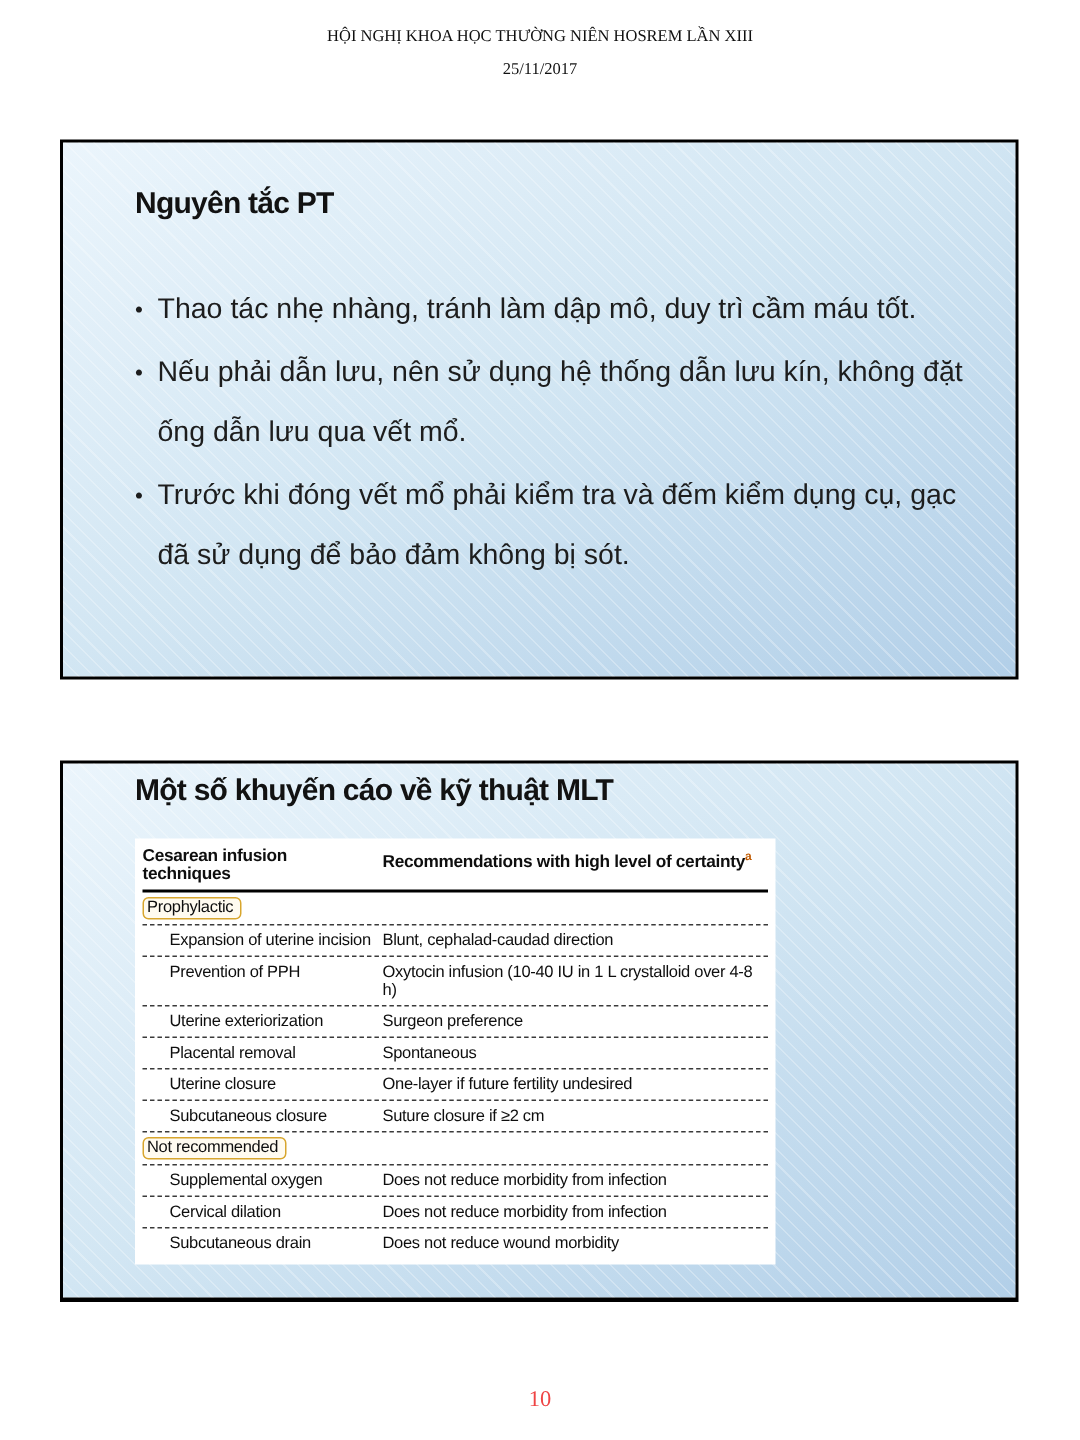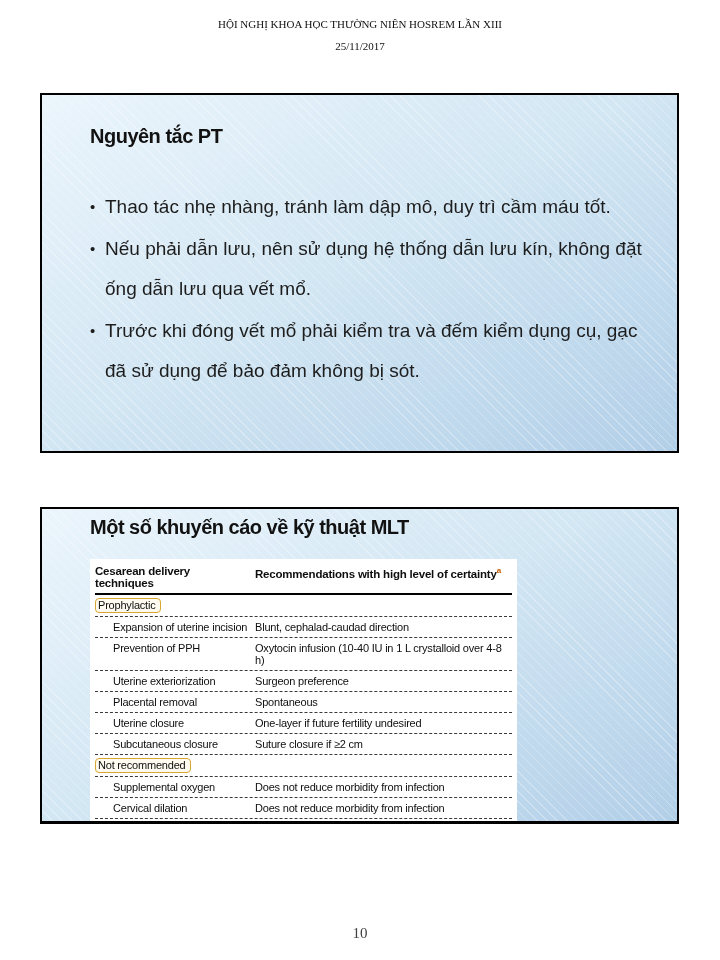--- a/index.html
+++ b/index.html
@@ -27,21 +27,21 @@
     background: linear-gradient(150deg, #ebf5fc 0%, #d2e6f3 48%, #b2cfe8 100%);
     overflow: hidden;
   }
   .slide::before {
     content: ""; position: absolute; inset: 0; pointer-events: none;
     background: repeating-linear-gradient(45deg,
       rgba(255,255,255,0.28) 0px, rgba(255,255,255,0.28) 1px,
       rgba(255,255,255,0) 1px, rgba(255,255,255,0) 7px);
   }
   .slide1 { top: 93px;  height: 360px; }
-  .slide2 { top: 507px; height: 317px; border-bottom-width: 3px; }
+  .slide2 { top: 507px; height: 361px; border-bottom-width: 3px; }
 
   .slide-title {
     position: absolute; left: 48px;
     font-size: 20px; font-weight: bold; letter-spacing: -0.5px;
     color: #121212;
   }
   .slide1 .slide-title { top: 30px; }
   .slide2 .slide-title { top: 7px; }
 
   
@@ -77,21 +77,21 @@
   .citation {
     position: absolute; left: 48px; top: 367px; width: 372px;
     text-align: center; font-style: italic; font-size: 10px; color: #101010;
   }
 
   
   .page-number {
     position: absolute; bottom: 18px; left: 0; width: 720px;
     text-align: center;
     font-family: "Liberation Serif", "DejaVu Serif", serif;
-    font-size: 15px; color: #404040;
+    font-size: 15px; color: #ef4444;
   }
 </style>
 </head>
 <body>
 
 <header class="page-header">
   <div>HỘI NGHỊ KHOA HỌC THƯỜNG NIÊN HOSREM LẦN XIII</div>
   <div>25/11/2017</div>
 </header>
 
@@ -111,21 +111,21 @@
       <span class="btext">Trước khi đóng vết mổ phải kiểm tra và đếm kiểm dụng cụ, gạc đã sử dụng để bảo đảm không bị sót.</span>
     </div>
   </div>
 </section>
 
 <section class="slide slide2">
   <h1 class="slide-title">Một số khuyến cáo về kỹ thuật MLT</h1>
 
   <div class="tablebox">
     <div class="thead">
-      <div class="c1">Cesarean delivery techniques</div>
+      <div class="c1">Cesarean infusion techniques</div>
       <div class="c2"><span>Recommendations with high level of certainty</span><sup>a</sup></div>
     </div>
 
     <div class="tsection">
       <span class="badge">Prophylactic</span>
     </div>
 
     <div class="trow">
       <div class="c1">Expansion of uterine incision</div>
       <div class="c2">Blunt, cephalad-caudad direction</div>

